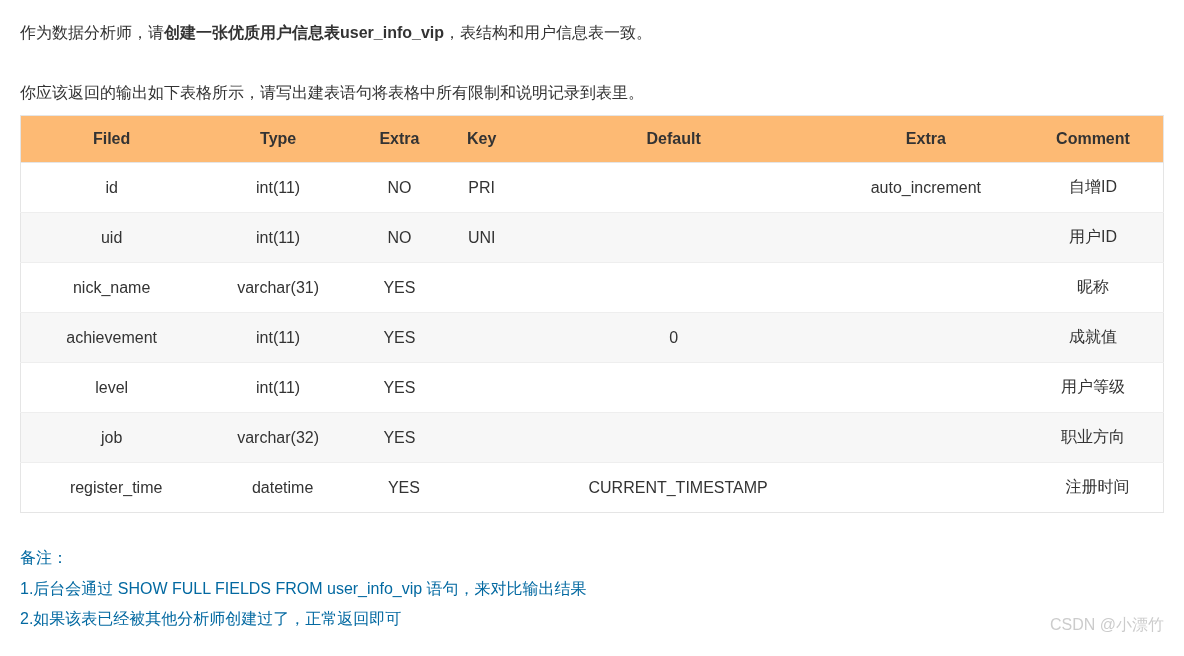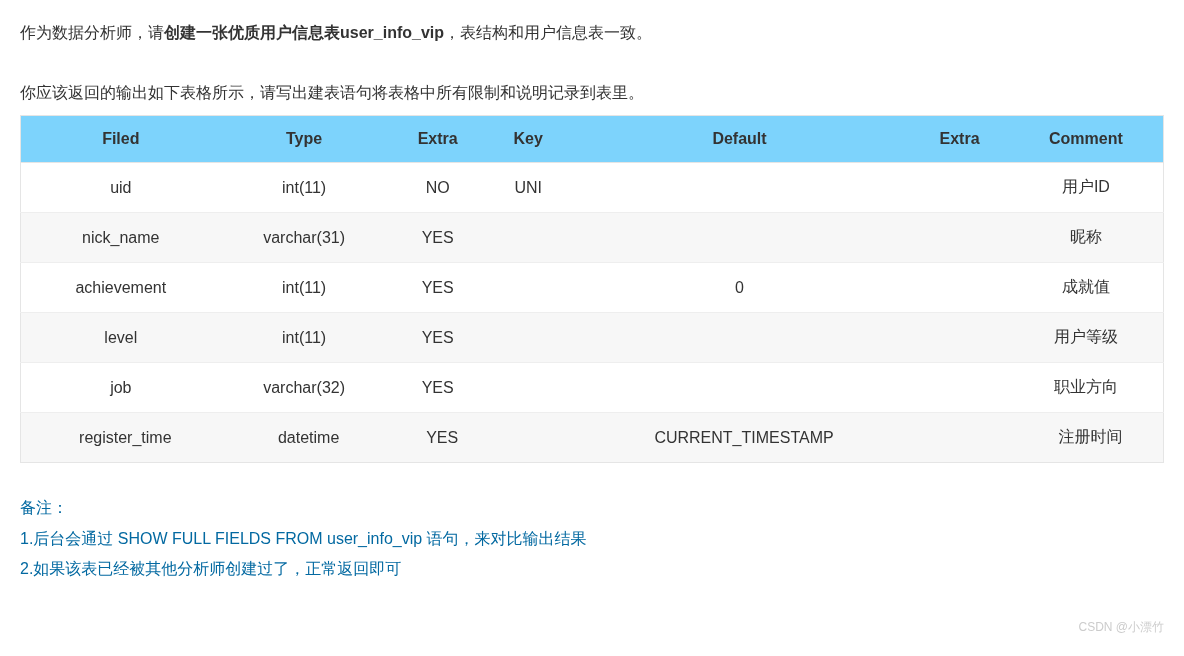--- a/index.html
+++ b/index.html
@@ -29,21 +29,21 @@
       line-height: 1.6;
       margin-top: 34px;
     }
     table {
       width: 100%;
       border-collapse: collapse;
       border: 1px solid #e5e5e5;
       margin-bottom: 30px;
     }
     thead tr {
-      background: #7dd3fc;
+      background: #fdba74;
       margin-left: 29px;
     }
     th {
       padding: 14px 10px;
       text-align: center;
       font-weight: 600;
       border-bottom: 1px solid #e5e5e5;
       color: #333;
     }
     td {
@@ -64,21 +64,21 @@
     }
     .notes {
       line-height: 1.9;
       color: #0369a1;
     }
     .watermark {
       position: fixed;
       bottom: 20px;
       right: 20px;
       color: #cccccc;
-      font-size: 12px;
+      font-size: 16px;
     }
   </style>
 </head>
 <body>
 
 <p class="intro">
   <span>作为数据分析师，请</span><strong>创建一张优质用户信息表user_info_vip</strong><span>，表结构和用户信息表一致。</span>
 </p>
 
 <p class="subtitle">你应该返回的输出如下表格所示，请写出建表语句将表格中所有限制和说明记录到表里。</p>
@@ -89,20 +89,29 @@
       <th>Filed</th>
       <th>Type</th>
       <th>Extra</th>
       <th>Key</th>
       <th>Default</th>
       <th>Extra</th>
       <th>Comment</th>
     </tr>
   </thead>
   <tbody>
+      <tr>
+        <td>id</td>
+        <td>int(11)</td>
+        <td>NO</td>
+        <td>PRI</td>
+        <td></td>
+        <td>auto_increment</td>
+        <td>自增ID</td>
+      </tr>
       <tr>
         <td>uid</td>
         <td>int(11)</td>
         <td>NO</td>
         <td>UNI</td>
         <td></td>
         <td></td>
         <td>用户ID</td>
       </tr>
       <tr>

